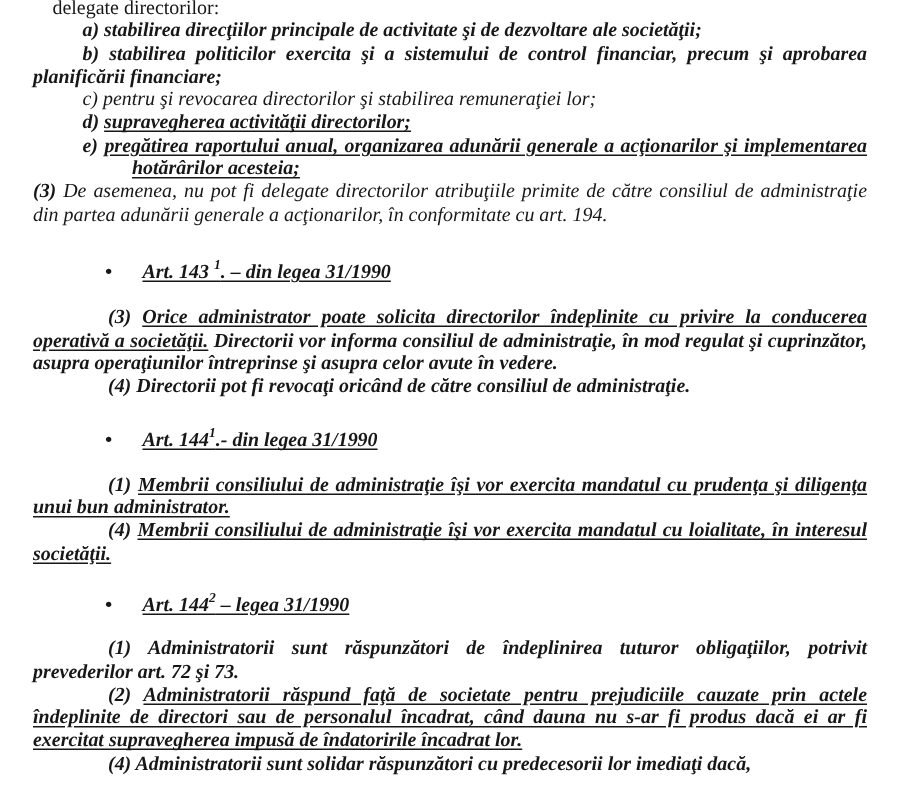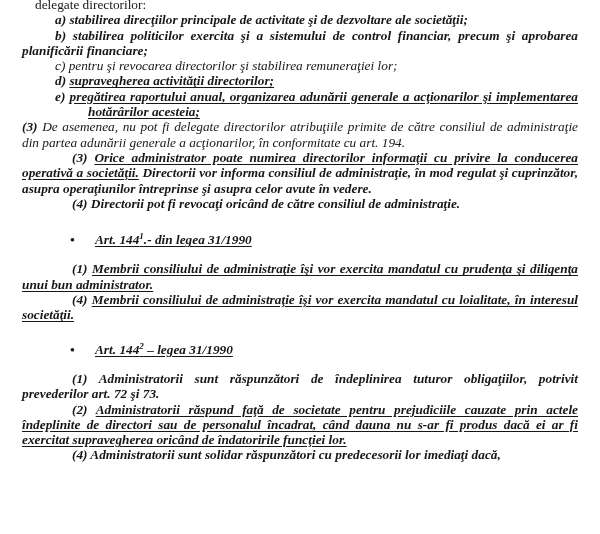--- a/index.html
+++ b/index.html
@@ -86,32 +86,33 @@
   <p class="item"><span>b)</span> <span>stabilirea politicilor exercita şi a sistemului de control financiar, precum şi aprobarea planificării financiare;</span></p>
 
   <p class="item reg"><span>c)</span> <span>pentru şi revocarea directorilor şi stabilirea remuneraţiei lor;</span></p>
 
   <p class="item"><span>d)</span> <span class="u">supravegherea activităţii directorilor;</span></p>
 
   <p class="item hang"><span>e)</span> <span class="u">pregătirea raportului anual, organizarea adunării generale a acţionarilor şi implementarea hotărârilor acesteia;</span></p>
 
   <p class="para noindent reg"><span class="bold">(3)</span> <span>De asemenea, nu pot fi delegate directorilor atribuţiile primite de către consiliul de administraţie din partea adunării generale a acţionarilor, în conformitate cu art. 194.</span></p>
 
+  <p class="heading h-1"><span class="bullet">•</span><span class="u"><span>Art. 143 </span><sup>1</sup><span>. – din legea 31/1990</span></span></p>
 
-  <p class="para"><span>(3)</span> <span class="u">Orice administrator poate numirea directorilor informaţii cu privire la conducerea operativă a societăţii.</span> <span>Directorii vor informa consiliul de administraţie, în mod regulat şi cuprinzător, asupra operaţiunilor întreprinse şi asupra celor avute în vedere.</span></p>
+  <p class="para"><span>(3)</span> <span class="u">Orice administrator poate solicita directorilor îndeplinite cu privire la conducerea operativă a societăţii.</span> <span>Directorii vor informa consiliul de administraţie, în mod regulat şi cuprinzător, asupra operaţiunilor întreprinse şi asupra celor avute în vedere.</span></p>
 
   <p class="para"><span>(4) Directorii pot fi revocaţi oricând de către consiliul de administraţie.</span></p>
 
   <p class="heading h-2"><span class="bullet">•</span><span class="u"><span>Art. 144</span><sup>1</sup><span>.- din legea 31/1990</span></span></p>
 
   <p class="para"><span>(1)</span> <span class="u">Membrii consiliului de administraţie îşi vor exercita mandatul cu prudenţa şi diligenţa unui bun administrator.</span></p>
 
   <p class="para"><span>(4)</span> <span class="u">Membrii consiliului de administraţie îşi vor exercita mandatul cu loialitate, în interesul societăţii.</span></p>
 
   <p class="heading h-3"><span class="bullet">•</span><span class="u"><span>Art. 144</span><sup>2</sup><span> – legea 31/1990</span></span></p>
 
   <p class="para"><span>(1) Administratorii sunt răspunzători de îndeplinirea tuturor obligaţiilor, potrivit prevederilor art. 72 şi 73.</span></p>
 
-  <p class="para"><span>(2)</span> <span class="u">Administratorii răspund faţă de societate pentru prejudiciile cauzate prin actele îndeplinite de directori sau de personalul încadrat, când dauna nu s-ar fi produs dacă ei ar fi exercitat supravegherea oricând de îndatoririle funcţiei lor.</span></p>
+  <p class="para"><span>(2)</span> <span class="u">Administratorii răspund faţă de societate pentru prejudiciile cauzate prin actele îndeplinite de directori sau de personalul încadrat, când dauna nu s-ar fi produs dacă ei ar fi exercitat supravegherea impusă de îndatoririle încadrat lor.</span></p>
 
   <p class="para"><span>(4) Administratorii sunt solidar răspunzători cu predecesorii lor imediaţi dacă,</span></p>
 
 </div>
 
 </body></html>

